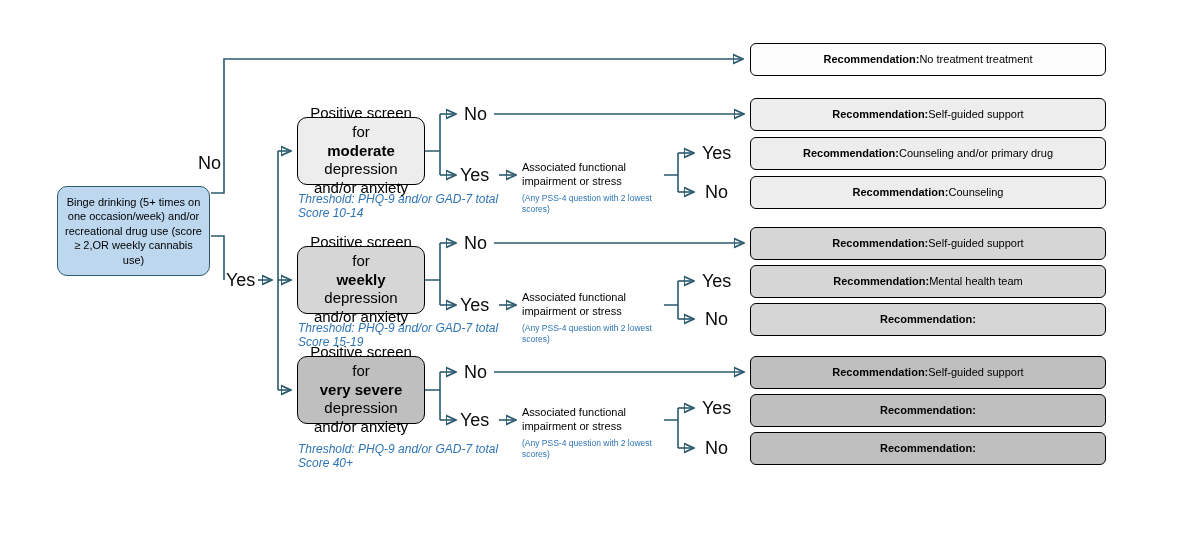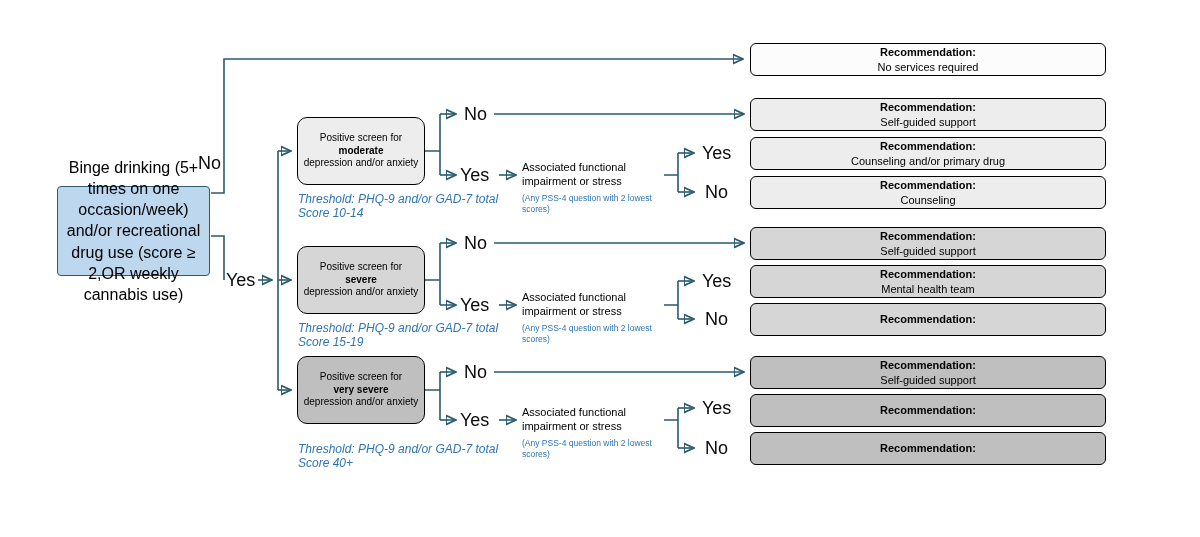--- a/index.html
+++ b/index.html
@@ -7,36 +7,36 @@
     --arrow:#2A5A6E; --start-fill:#BDD7EE; --start-border:#2E5B6E;
     --threshold-blue:#2E74B5; --tier0-fill:#FCFCFC; --tier1-fill:#EDEDED;
     --tier2-fill:#D6D6D6; --tier3-fill:#BFBFBF;
   }
   body { background:#ffffff; font-family:"Liberation Sans", sans-serif; color:#000; }
   #canvas { position:relative; width:1200px; height:537px; background:#fff; overflow:hidden; }
   #connectors { position:absolute; left:0; top:0; width:1200px; height:537px; pointer-events:none; }
   #connectors path { stroke:var(--arrow); stroke-width:1.6; fill:none; }
   #arrowhead-shape { fill:var(--arrow); stroke:none; }
   .start-box { position:absolute; left:57px; top:186px; width:153px; height:90px;
-    background:var(--start-fill); border:1.5px solid var(--start-border); border-radius:4px;
+    background:var(--start-fill); border:1.5px solid var(--start-border); border-radius:10px;
     display:flex; align-items:center; justify-content:center; text-align:center;
-    font-size:16px; line-height:1.32; padding:4px 7px; z-index:2; }
+    font-size:11px; line-height:1.32; padding:4px 7px; z-index:2; }
   .screen-box { position:absolute; left:297px; width:128px; height:68px;
     border:1.4px solid #000; border-radius:10px; display:flex; flex-direction:column;
-    align-items:center; justify-content:center; text-align:center; font-size:10px;
+    align-items:center; justify-content:center; text-align:center; font-size:15px;
     line-height:1.25; padding:2px 5px; z-index:2; }
   .sev { font-weight:bold; }
   .threshold { position:absolute; left:298px; width:215px; font-size:12px; font-style:italic;
     color:var(--threshold-blue); z-index:2; }
   .lbl { position:absolute; font-size:18px; line-height:22px; color:#0a0a0a; z-index:2; }
   .imp { position:absolute; left:522px; width:144px; text-align:left; z-index:2; }
   .imp-text { font-size:11px; line-height:1.3; }
   .imp-note { font-size:8.5px; color:var(--threshold-blue); line-height:1.3; margin-top:4px; }
   .rec { position:absolute; left:750px; width:356px; height:33px; border:1.3px solid #000;
-    border-radius:6px; display:flex; flex-direction:column; align-items:center;
+    border-radius:6px; display:flex; flex-direction:row; align-items:center;
     justify-content:center; text-align:center; line-height:1.3; z-index:2; padding:0 4px; }
   .rec-title { font-size:11px; font-weight:bold; }
   .rec-text { font-size:11px; }
   .rec.small .rec-text { font-size:9.5px; }
   .tier0 { background:var(--tier0-fill); }
   .tier1 { background:var(--tier1-fill); }
   .tier2 { background:var(--tier2-fill); }
   .tier3 { background:var(--tier3-fill); }
 </style>
 </head>
@@ -95,21 +95,21 @@
 
   <div class="screen-box tier1" style="top:117px">
     <div>Positive screen for</div>
     <div class="sev">moderate</div>
     <div>depression and/or anxiety</div>
   </div>
   <div class="threshold" style="top:192px">Threshold:  PHQ-9 and/or GAD-7 total Score 10-14</div>
 
   <div class="screen-box tier2" style="top:246px">
     <div>Positive screen for</div>
-    <div class="sev">severe</div>
+    <div class="sev">weekly</div>
     <div>depression and/or anxiety</div>
   </div>
   <div class="threshold" style="top:321px">Threshold:  PHQ-9 and/or GAD-7 total Score 15-19</div>
 
   <div class="screen-box tier3" style="top:356px">
     <div>Positive screen for</div>
     <div class="sev">very severe</div>
     <div>depression and/or anxiety</div>
   </div>
   <div class="threshold" style="top:442px">Threshold:  PHQ-9 and/or GAD-7 total Score 40+</div>
@@ -136,21 +136,21 @@
 
   <div class="lbl" style="left:702px;top:142px">Yes</div>
   <div class="lbl" style="left:705px;top:181px">No</div>
   <div class="lbl" style="left:702px;top:270px">Yes</div>
   <div class="lbl" style="left:705px;top:308px">No</div>
   <div class="lbl" style="left:702px;top:397px">Yes</div>
   <div class="lbl" style="left:705px;top:437px">No</div>
 
   <div class="rec tier0" style="top:43px">
     <div class="rec-title">Recommendation:</div>
-    <div class="rec-text">No services required</div>
+    <div class="rec-text">No treatment treatment</div>
   </div>
   <div class="rec tier1" style="top:98px">
     <div class="rec-title">Recommendation:</div>
     <div class="rec-text">Self-guided support</div>
   </div>
   <div class="rec tier1" style="top:137px">
     <div class="rec-title">Recommendation:</div>
     <div class="rec-text">Counseling and/or primary drug</div>
   </div>
   <div class="rec tier1" style="top:176px">

